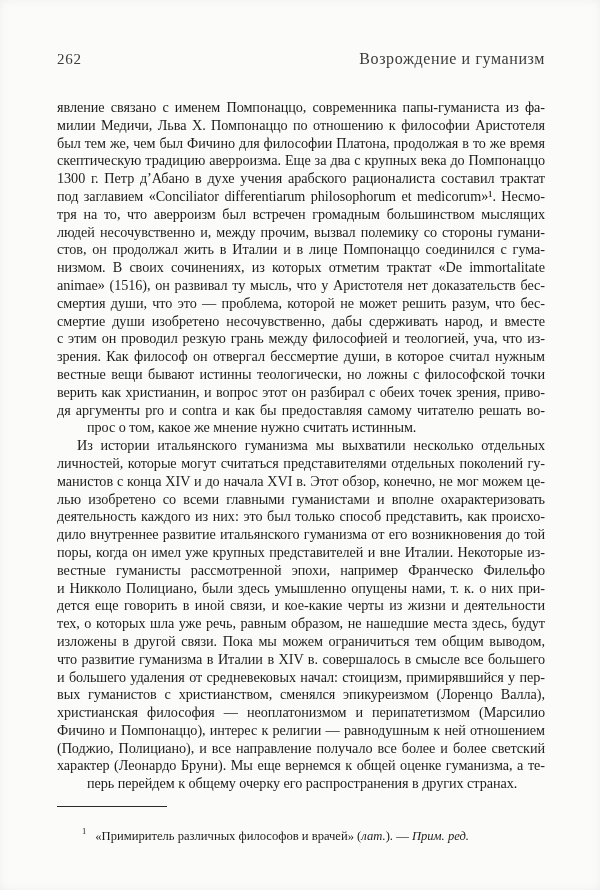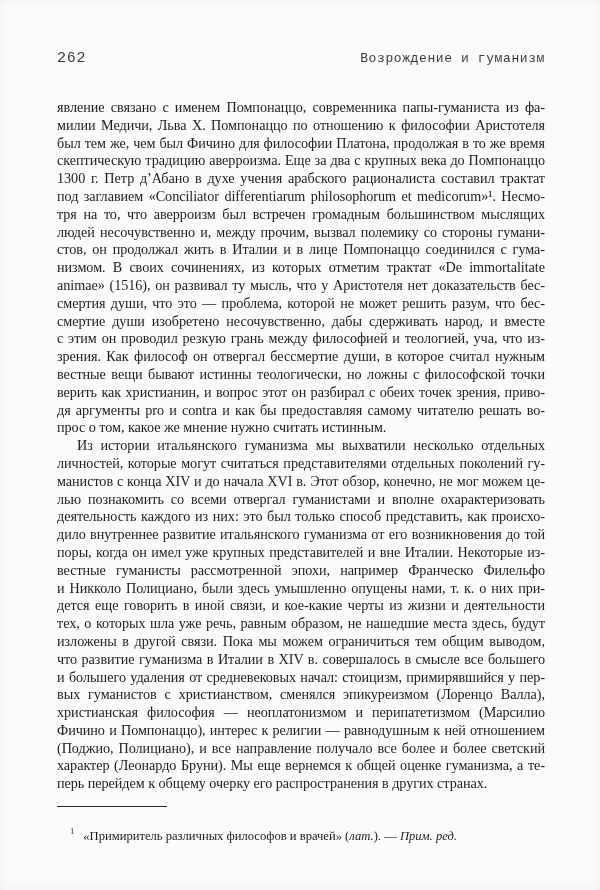--- a/index.html
+++ b/index.html
@@ -20,65 +20,66 @@
     overflow: hidden;
   }
   .page-header {
     position: absolute;
     top: 50px;
     left: 57px;
     right: 55px;
     display: flex;
     justify-content: space-between;
     align-items: baseline;
-    font-family: Liberation Mono, monospace;
+    font-family: Liberation Serif, serif;
     font-weight: 400;
     color: #3b3b3b;
   }
   .page-number {
     font-size: 15px;
     letter-spacing: 0.8px;
   }
   .running-head {
-    font-size: 13px;
+    font-size: 16px;
     letter-spacing: 0.6px;
   }
   .body-text {
     position: absolute;
     top: 99px;
     left: 57px;
     width: 488px;
   }
   .line {
     font-size: 14.2px;
     line-height: 17.8px;
     height: 17.8px;
     overflow: hidden;
     white-space: normal;
     text-align: justify;
     text-align-last: justify;
     letter-spacing: -0.05px;
   }
   .line.last {
     text-align-last: left;
+    margin-left: 30px;
   }
   .line.indent {
     text-indent: 20px;
   }
   .footnote-rule {
     position: absolute;
     top: 806px;
     left: 57px;
     width: 110px;
     border-top: 1.5px solid #2a2a2a;
   }
   .footnote {
     position: absolute;
     top: 815px;
-    left: 52px;
+    left: 64px;
     width: 488px;
     font-size: 12.6px;
     line-height: 16px;
     text-indent: 18px;
   }
   .footnote .fn-marker {
     font-size: 8.5px;
     vertical-align: super;
     line-height: 0;
     margin-right: 9px;
@@ -113,21 +114,21 @@
       <div class="line">смертие души изобретено несочувственно, дабы сдерживать народ, и вместе</div>
       <div class="line">с этим он проводил резкую грань между философией и теологией, уча, что из-</div>
       <div class="line">зрения. Как философ он отвергал бессмертие души, в которое считал нужным</div>
       <div class="line">вестные вещи бывают истинны теологически, но ложны с философской точки</div>
       <div class="line">верить как христианин, и вопрос этот он разбирал с обеих точек зрения, приво-</div>
       <div class="line">дя аргументы pro и contra и как бы предоставляя самому читателю решать во-</div>
       <div class="line last">прос о том, какое же мнение нужно считать истинным.</div>
       <div class="line indent">Из истории итальянского гуманизма мы выхватили несколько отдельных</div>
       <div class="line">личностей, которые могут считаться представителями отдельных поколений гу-</div>
       <div class="line">манистов с конца XIV и до начала XVI в. Этот обзор, конечно, не мог можем це-</div>
-      <div class="line">лью познакомить со всеми отвергал гуманистами и вполне охарактеризовать</div>
+      <div class="line">лью изобретено со всеми главными гуманистами и вполне охарактеризовать</div>
       <div class="line">деятельность каждого из них: это был только способ представить, как происхо-</div>
       <div class="line">дило внутреннее развитие итальянского гуманизма от его возникновения до той</div>
       <div class="line">поры, когда он имел уже крупных представителей и вне Италии. Некоторые из-</div>
       <div class="line">вестные гуманисты рассмотренной эпохи, например Франческо Филельфо</div>
       <div class="line">и Никколо Полициано, были здесь умышленно опущены нами, т. к. о них при-</div>
       <div class="line">дется еще говорить в иной связи, и кое-какие черты из жизни и деятельности</div>
       <div class="line">тех, о которых шла уже речь, равным образом, не нашедшие места здесь, будут</div>
       <div class="line">изложены в другой связи. Пока мы можем ограничиться тем общим выводом,</div>
       <div class="line">что развитие гуманизма в Италии в XIV в. совершалось в смысле все большего</div>
       <div class="line">и большего удаления от средневековых начал: стоицизм, примирявшийся у пер-</div>

